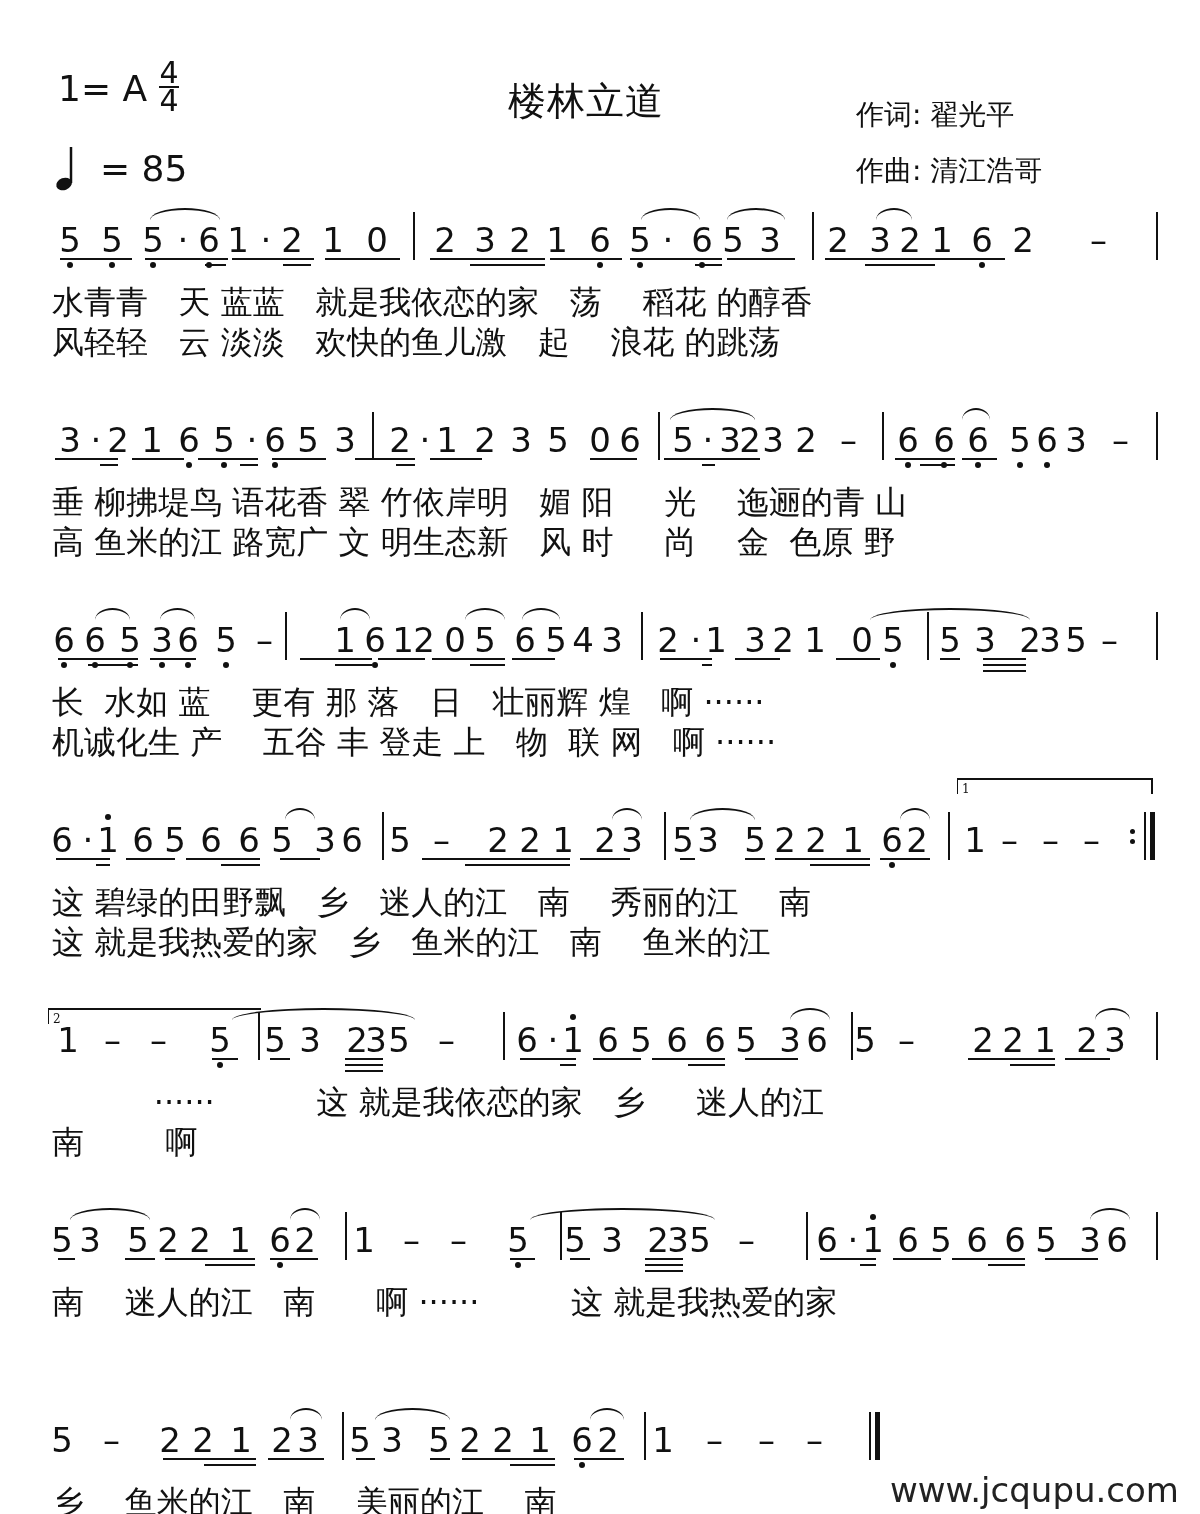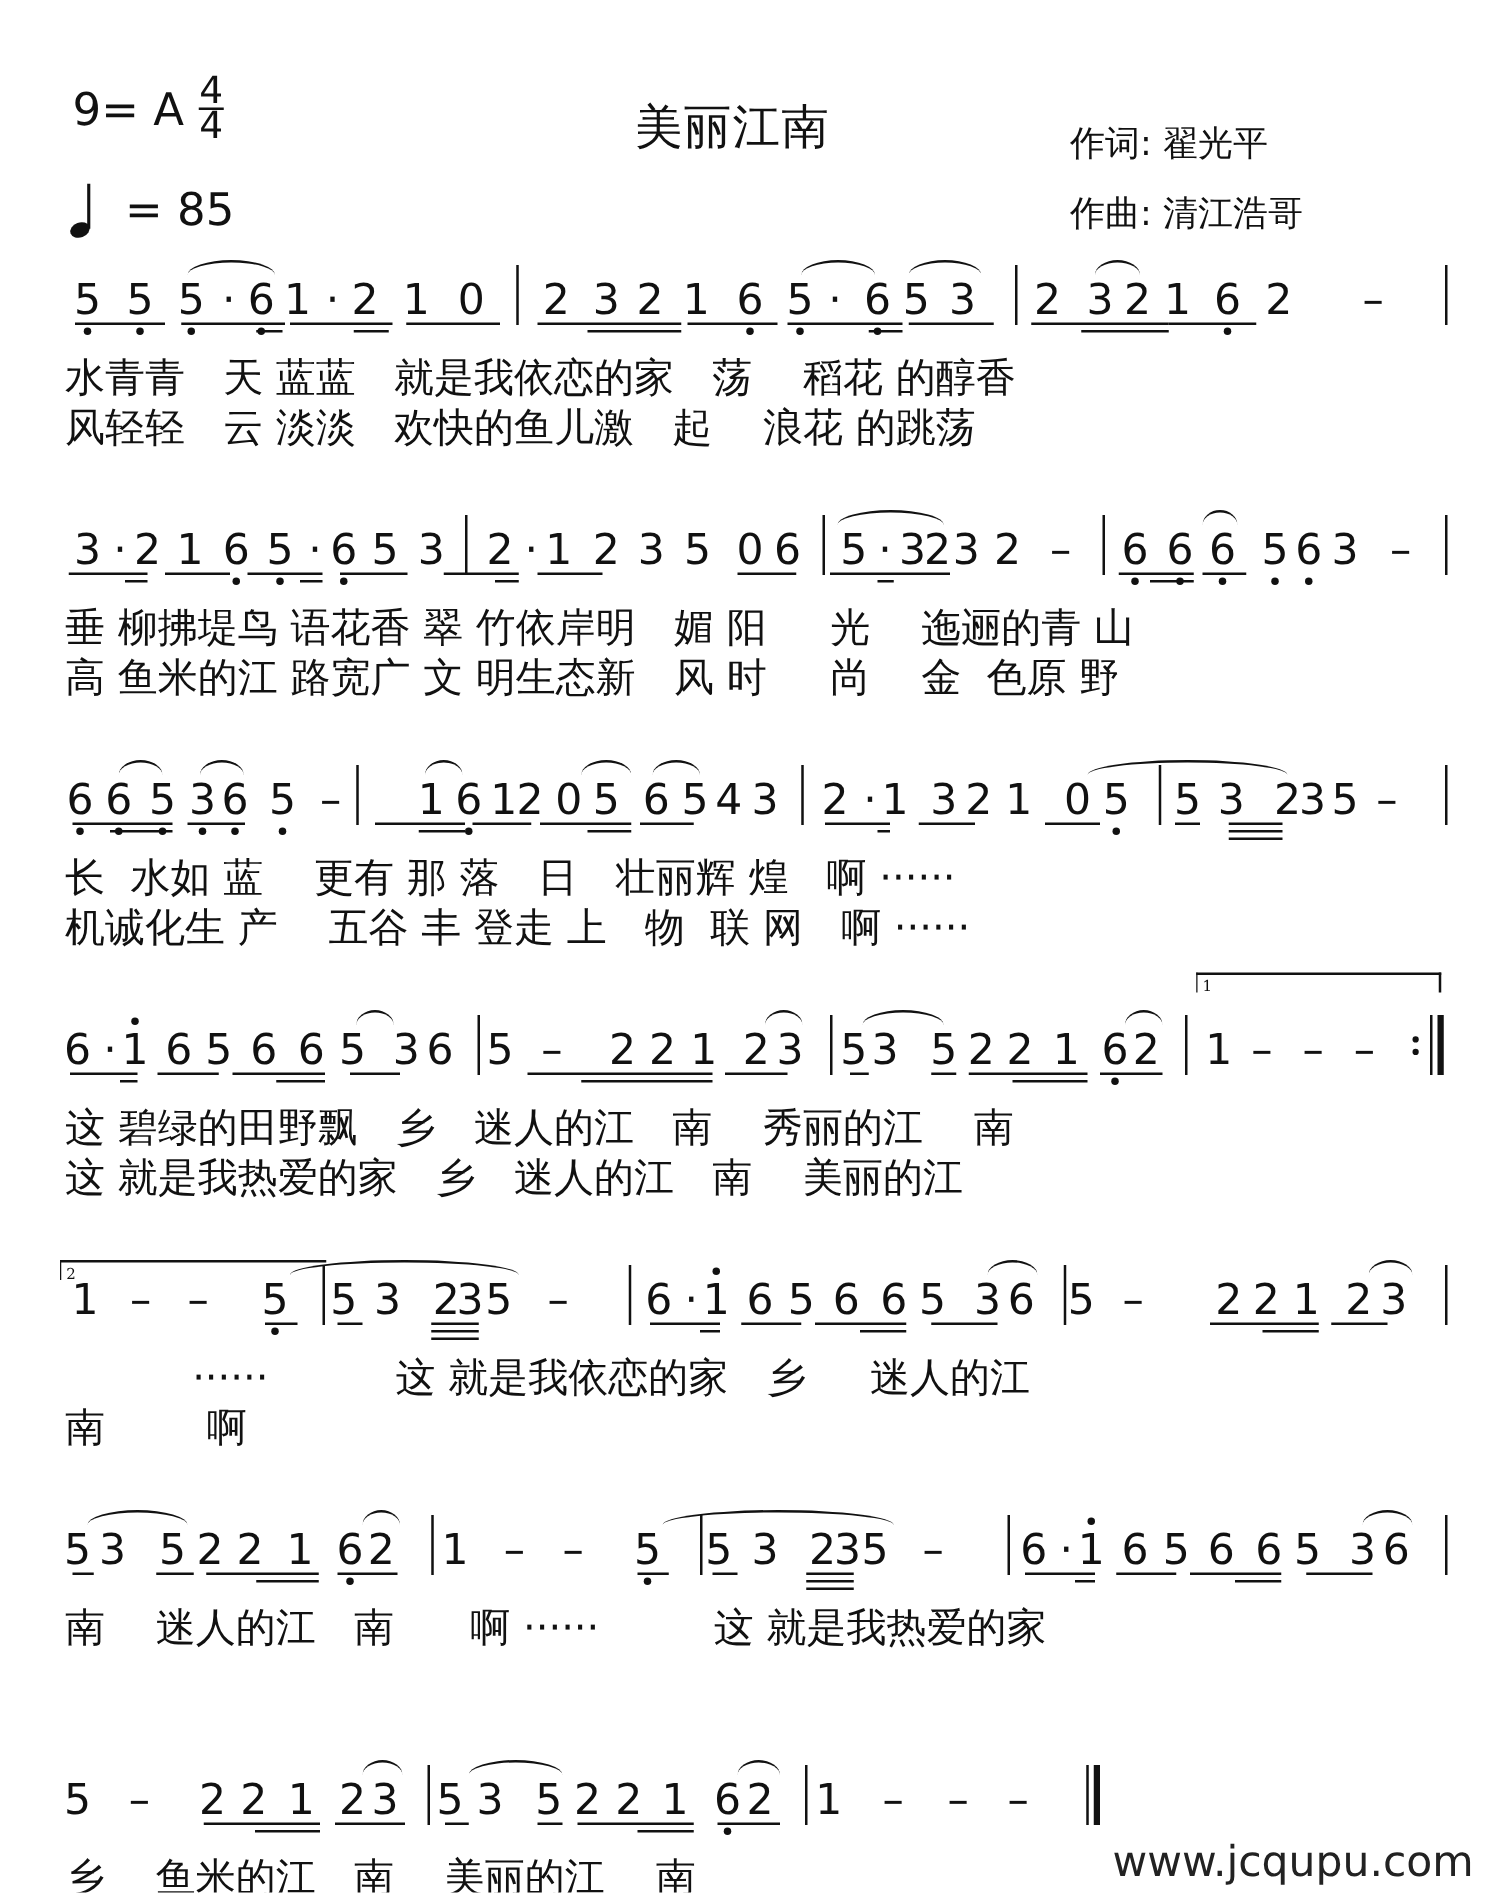--- a/index.html
+++ b/index.html
@@ -23,34 +23,34 @@
   .volta { position:absolute; border-top:2px solid #111; border-left:1px solid #111; height:14px; }
   .volta.closed { border-right:2px solid #111; }
   .volta-num { position:absolute; font-family:"DejaVu Serif", serif; font-size:12px; top:2px; left:4px; }
   .repeat-dots { position:absolute; width:6px; }
   .repeat-dots span { display:block; width:5px; height:5px; border-radius:3px; background:#111; margin:5px 0; }
   .watermark { font-size:34px; font-family:"DejaVu Sans", sans-serif; color:#222; }
 </style>
 </head>
 <body>
 
-<div class="abs hdr" style="left:58px;top:68px;">9= A</div>
+<div class="abs hdr" style="left:58px;top:68px;">1= A</div>
 <div class="ts" style="left:157px;top:60px;width:24px;">
   <div>4</div>
   <div style="height:2px;background:#111;margin:0 2px;"></div>
   <div>4</div>
 </div>
 <div class="tempo-note" style="left:54px;top:145px;">
   <svg width="22" height="48" viewBox="0 0 22 48">
       <line x1="17" y1="2" x2="17" y2="38" stroke="#111" stroke-width="2.5"></line>
       <ellipse cx="10" cy="39" rx="8" ry="6" transform="rotate(-20 10 39)" fill="#111"></ellipse>
     </svg>
 </div>
 <div class="abs hdr" style="left:100px;top:148px;">= 85</div>
-<div class="abs title" style="left:508px;top:76px;">美丽江南</div>
+<div class="abs title" style="left:508px;top:76px;">楼林立道</div>
 <div class="abs credit" style="left:856px;top:96px;">作词: 翟光平</div>
 <div class="abs credit" style="left:856px;top:152px;">作曲: 清江浩哥</div>
 
 <div id="score">
     <div class="tok" style="left: 58px; top: 220px;">5</div>
     <div class="dot" style="left: 67px; top: 262px;"></div>
     <div class="tok" style="left: 100px; top: 220px;">5</div>
     <div class="dot" style="left: 109px; top: 262px;"></div>
     <div class="tok" style="left: 141px; top: 220px;">5</div>
     <div class="dot" style="left: 150px; top: 262px;"></div>
@@ -293,21 +293,21 @@
     <div class="repeat-dots" style="left: 1130px; top: 824px;">
       <span></span>
       <span></span>
     </div>
     <div class="bar" style="left: 1144px; top: 812px; height: 48px;"></div>
     <div class="bar thick" style="left: 1150px; top: 812px; height: 48px;"></div>
     <div class="volta closed" style="left: 957px; width: 193px; top: 778px;">
       <span class="volta-num">1</span>
     </div>
     <div class="lyric" style="left: 52px; top: 882px; white-space: pre;">这 碧绿的田野飘   乡   迷人的江   南    秀丽的江    南</div>
-    <div class="lyric" style="left: 52px; top: 922px; white-space: pre;">这 就是我热爱的家   乡   迷人的江   南    美丽的江</div>
+    <div class="lyric" style="left: 52px; top: 922px; white-space: pre;">这 就是我热爱的家   乡   鱼米的江   南    鱼米的江</div>
     <div class="tok" style="left: 56px; top: 1020px;">1</div>
     <div class="tok wide" style="left: 104px; top: 1020px;">–</div>
     <div class="tok wide" style="left: 150px; top: 1020px;">–</div>
     <div class="tok" style="left: 208px; top: 1020px;">5</div>
     <div class="dot" style="left: 217px; top: 1062px;"></div>
     <div class="tok" style="left: 263px; top: 1020px;">5</div>
     <div class="tok" style="left: 298px; top: 1020px;">3</div>
     <div class="tok" style="left: 345px; top: 1020px;">2</div>
     <div class="tok" style="left: 364px; top: 1020px;">3</div>
     <div class="tok" style="left: 387px; top: 1020px;">5</div>

